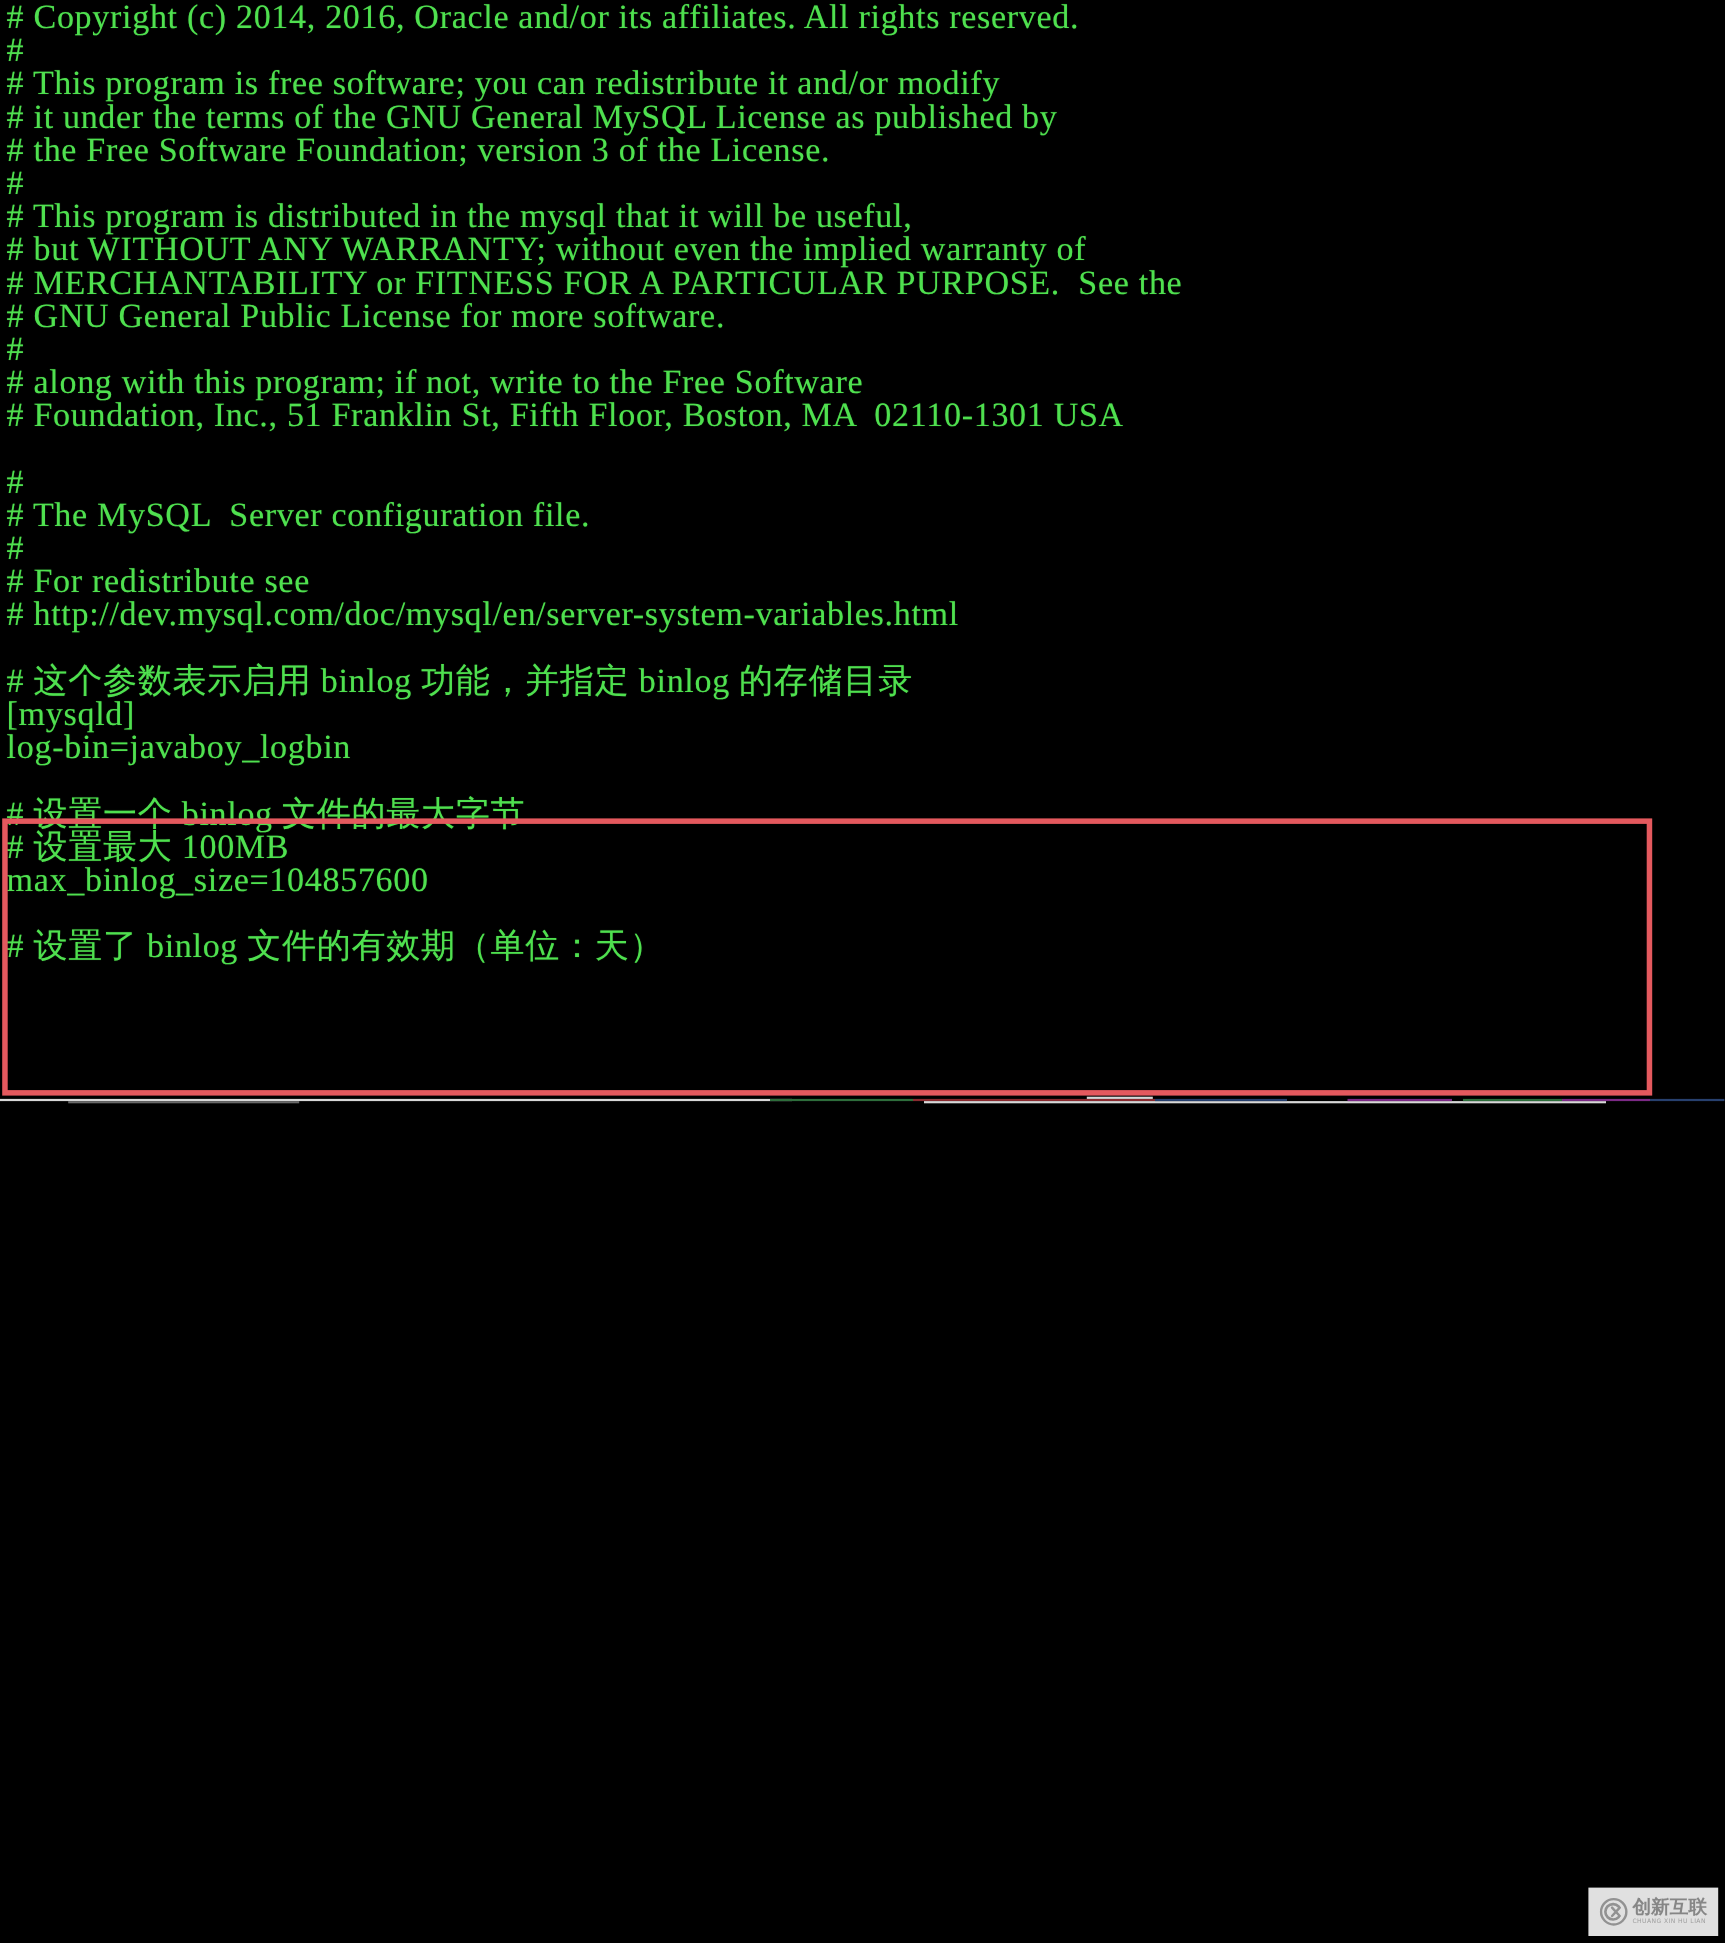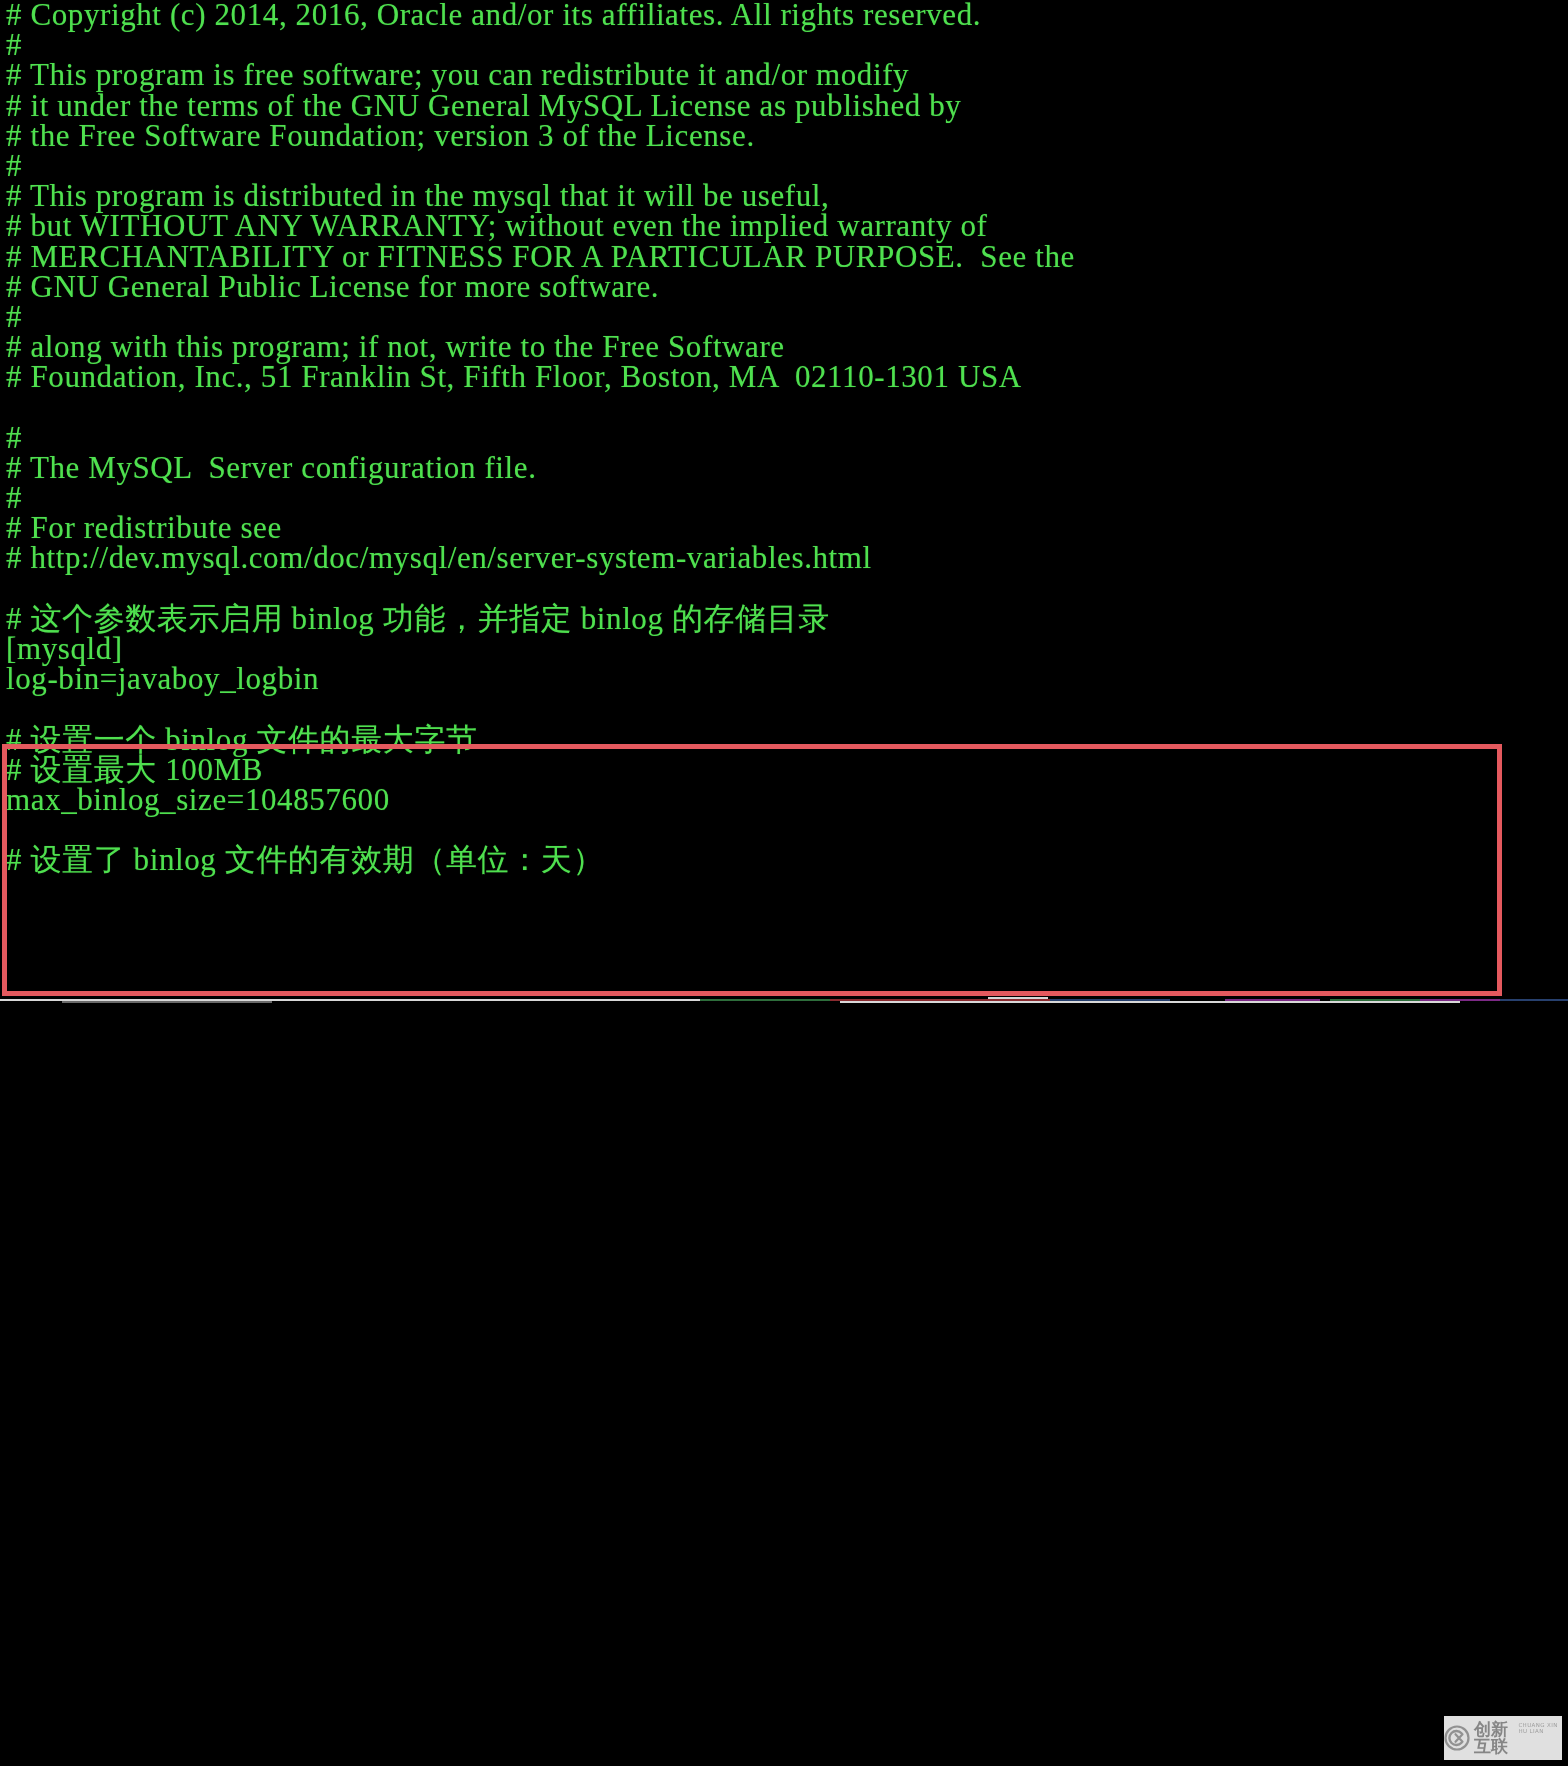--- a/index.html
+++ b/index.html
@@ -109,20 +109,21 @@
   }
   #watermark .cx-mark {
     width: 26px;
     height: 26px;
     flex: 0 0 26px;
     position: relative;
   }
   #watermark .cx-mark svg { display: block; }
   #watermark .wm-text {
     display: flex;
+    flex-direction: column;
     line-height: 1;
   }
   #watermark .wm-cn {
     font-family: "DejaVu Sans", "Liberation Sans", sans-serif;
     font-size: 17px;
     font-weight: bold;
     color: #8e8e8e;
     letter-spacing: 0px;
   }
   #watermark .wm-en {

